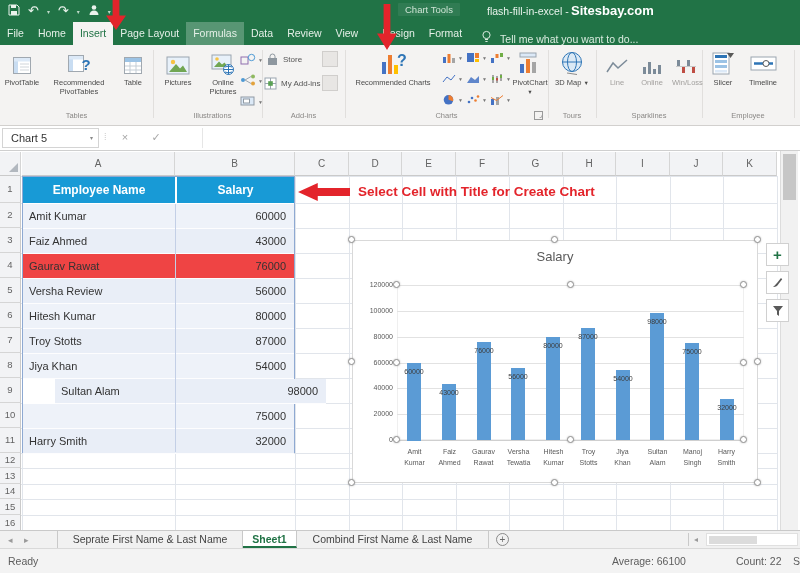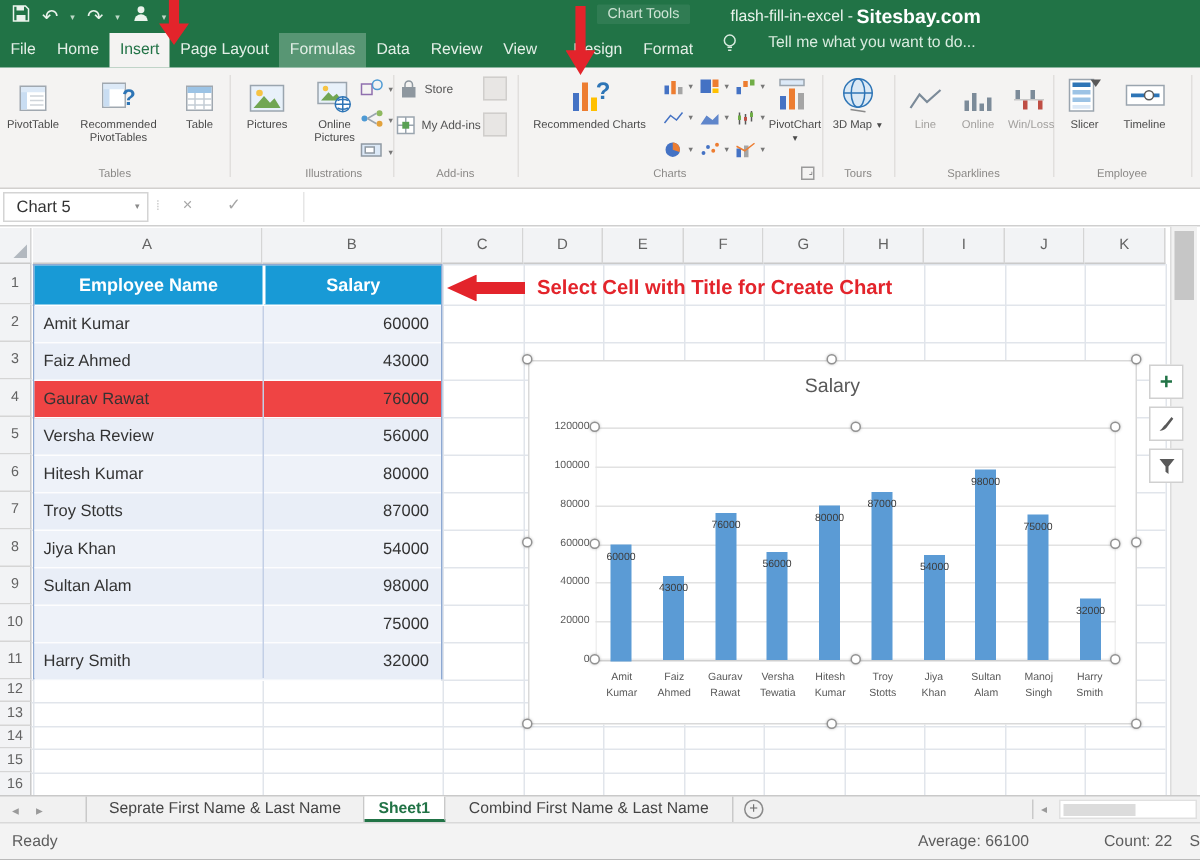--- a/index.html
+++ b/index.html
@@ -15,21 +15,21 @@
   .charttools{position:absolute;left:398px;top:3px;font-size:9.5px;color:#cde4d4;background:rgba(255,255,255,.07);padding:1px 7px;border-radius:1px;}
   .fname{position:absolute;left:487px;top:5px;font-size:10.5px;color:#e9f3ec;}
   .brand{position:absolute;left:571px;top:3px;font-size:13px;font-weight:bold;color:#fff;}
 
   
   .tabrow{position:absolute;left:0;top:22px;width:800px;height:23px;background:#217346;display:flex;z-index:5;}
   .tabs{display:flex;}
   .rtab{color:#e4efe7;font-size:10.5px;line-height:23px;padding:0 7px;white-space:nowrap;}
   .rtab.active{background:#f4f3f2;color:#217346;}
   .rtab.hl{background:rgba(255,255,255,.25);}
-  .tellme{display:flex;align-items:flex-start;gap:20px;color:#d9ebdf;font-size:10.5px;margin-left:12px;white-space:nowrap;}
+  .tellme{display:flex;align-items:flex-end;gap:8px;color:#d9ebdf;font-size:10.5px;margin-left:12px;white-space:nowrap;}
 
   
   .ribbon{position:absolute;left:0;top:45px;width:800px;height:81px;background:#f4f3f2;border-bottom:1px solid #d2d0ce;z-index:4;}
   .rdiv{position:absolute;top:5px;height:68px;width:1px;background:#e1dfdd;}
   .rgl{position:absolute;top:66px;font-size:7.5px;color:#8a8886;text-align:center;}
   .rbtn{position:absolute;top:3px;text-align:center;}
   .rbtn .ric{height:28px;display:flex;align-items:flex-end;justify-content:center;}
   .rbtn .rlb{font-size:7.5px;line-height:9px;margin-top:2px;color:#4a4a4a;}
   .rbtn.dim .rlb{color:#a19f9d;}
   .rsm{position:absolute;display:flex;align-items:center;gap:4px;font-size:8px;color:#555;}
@@ -147,21 +147,21 @@
             <circle cx="5.5" cy="5" r="3.6" fill="none" stroke="#d9ebdf"></circle>
             <path d="M4 9.5h3M4.4 11.5h2.2" stroke="#d9ebdf"></path>
           </svg></span>
       <span>Tell me what you want to do...</span>
     </div>
   </div>
 
   <div class="ribbon" id="ribbon">
       <div class="rgl" style="left: 0px; width: 153px;">Tables</div>
       <div class="rdiv" style="left: 153px;"></div>
-      <div class="rgl" style="left: 168px; width: 109px;">Illustrations</div>
+      <div class="rgl" style="left: 158px; width: 109px;">Illustrations</div>
       <div class="rdiv" style="left: 262px;"></div>
       <div class="rgl" style="left: 262px; width: 83px;">Add-ins</div>
       <div class="rdiv" style="left: 345px;"></div>
       <div class="rgl" style="left: 345px; width: 203px;">Charts</div>
       <div class="rdiv" style="left: 548px;"></div>
       <div class="rgl" style="left: 548px; width: 48px;">Tours</div>
       <div class="rdiv" style="left: 596px;"></div>
       <div class="rgl" style="left: 596px; width: 106px;">Sparklines</div>
       <div class="rdiv" style="left: 702px;"></div>
       <div class="rgl" style="left: 702px; width: 92px;">Employee</div>
@@ -513,21 +513,21 @@
           <div class="tc-sal">80000</div>
         </div>
         <div class="trow" style="top: 152px; background: rgb(233, 238, 247);">
           <div class="tc-name" style="width: 144px;">Troy Stotts</div>
           <div class="tc-sal">87000</div>
         </div>
         <div class="trow" style="top: 177px; background: rgb(238, 242, 249);">
           <div class="tc-name" style="width: 144px;">Jiya Khan</div>
           <div class="tc-sal">54000</div>
         </div>
-        <div class="trow" style="top: 202px; background: rgb(233, 238, 247);">
+        <div class="trow" style="top: 202px; background: rgb(233, 238, 247); margin-left: 32px;">
           <div class="tc-name" style="width: 144px;">Sultan Alam</div>
           <div class="tc-sal">98000</div>
         </div>
         <div class="trow" style="top: 227px; background: rgb(238, 242, 249);">
           <div class="tc-sal">75000</div>
         </div>
         <div class="trow" style="top: 252px; background: rgb(233, 238, 247);">
           <div class="tc-name" style="width: 144px;">Harry Smith</div>
           <div class="tc-sal">32000</div>
         </div>

